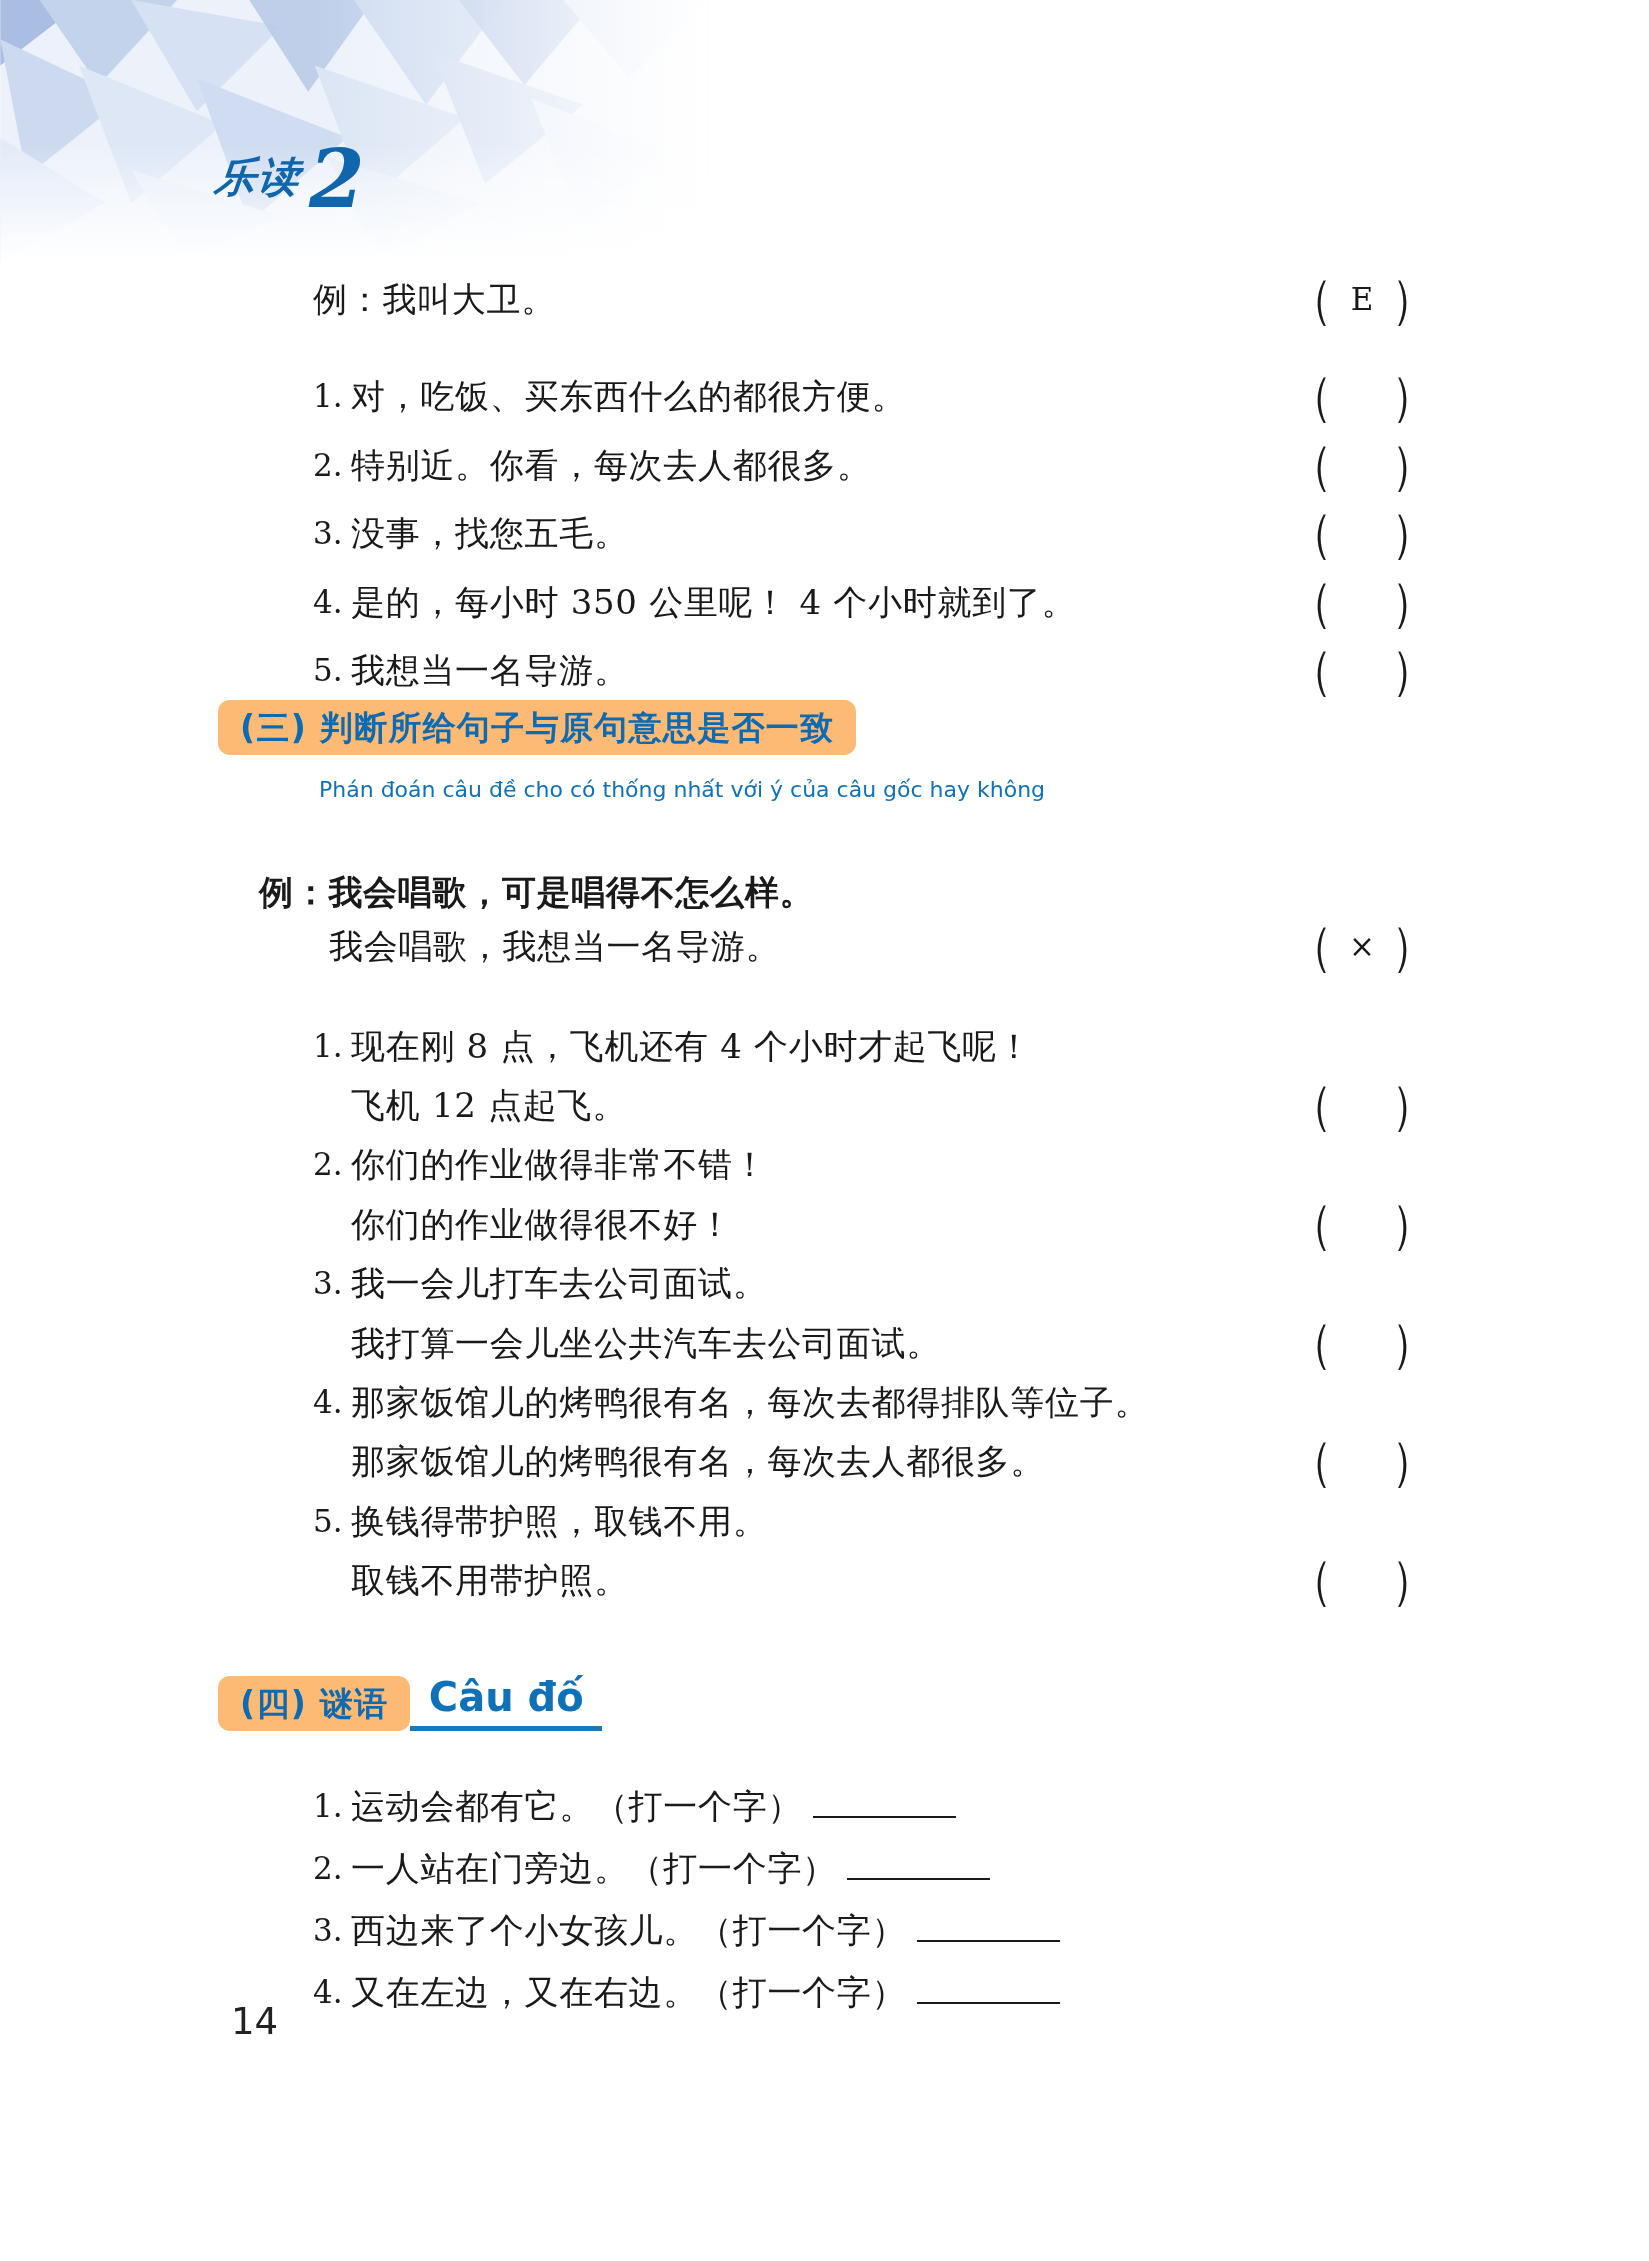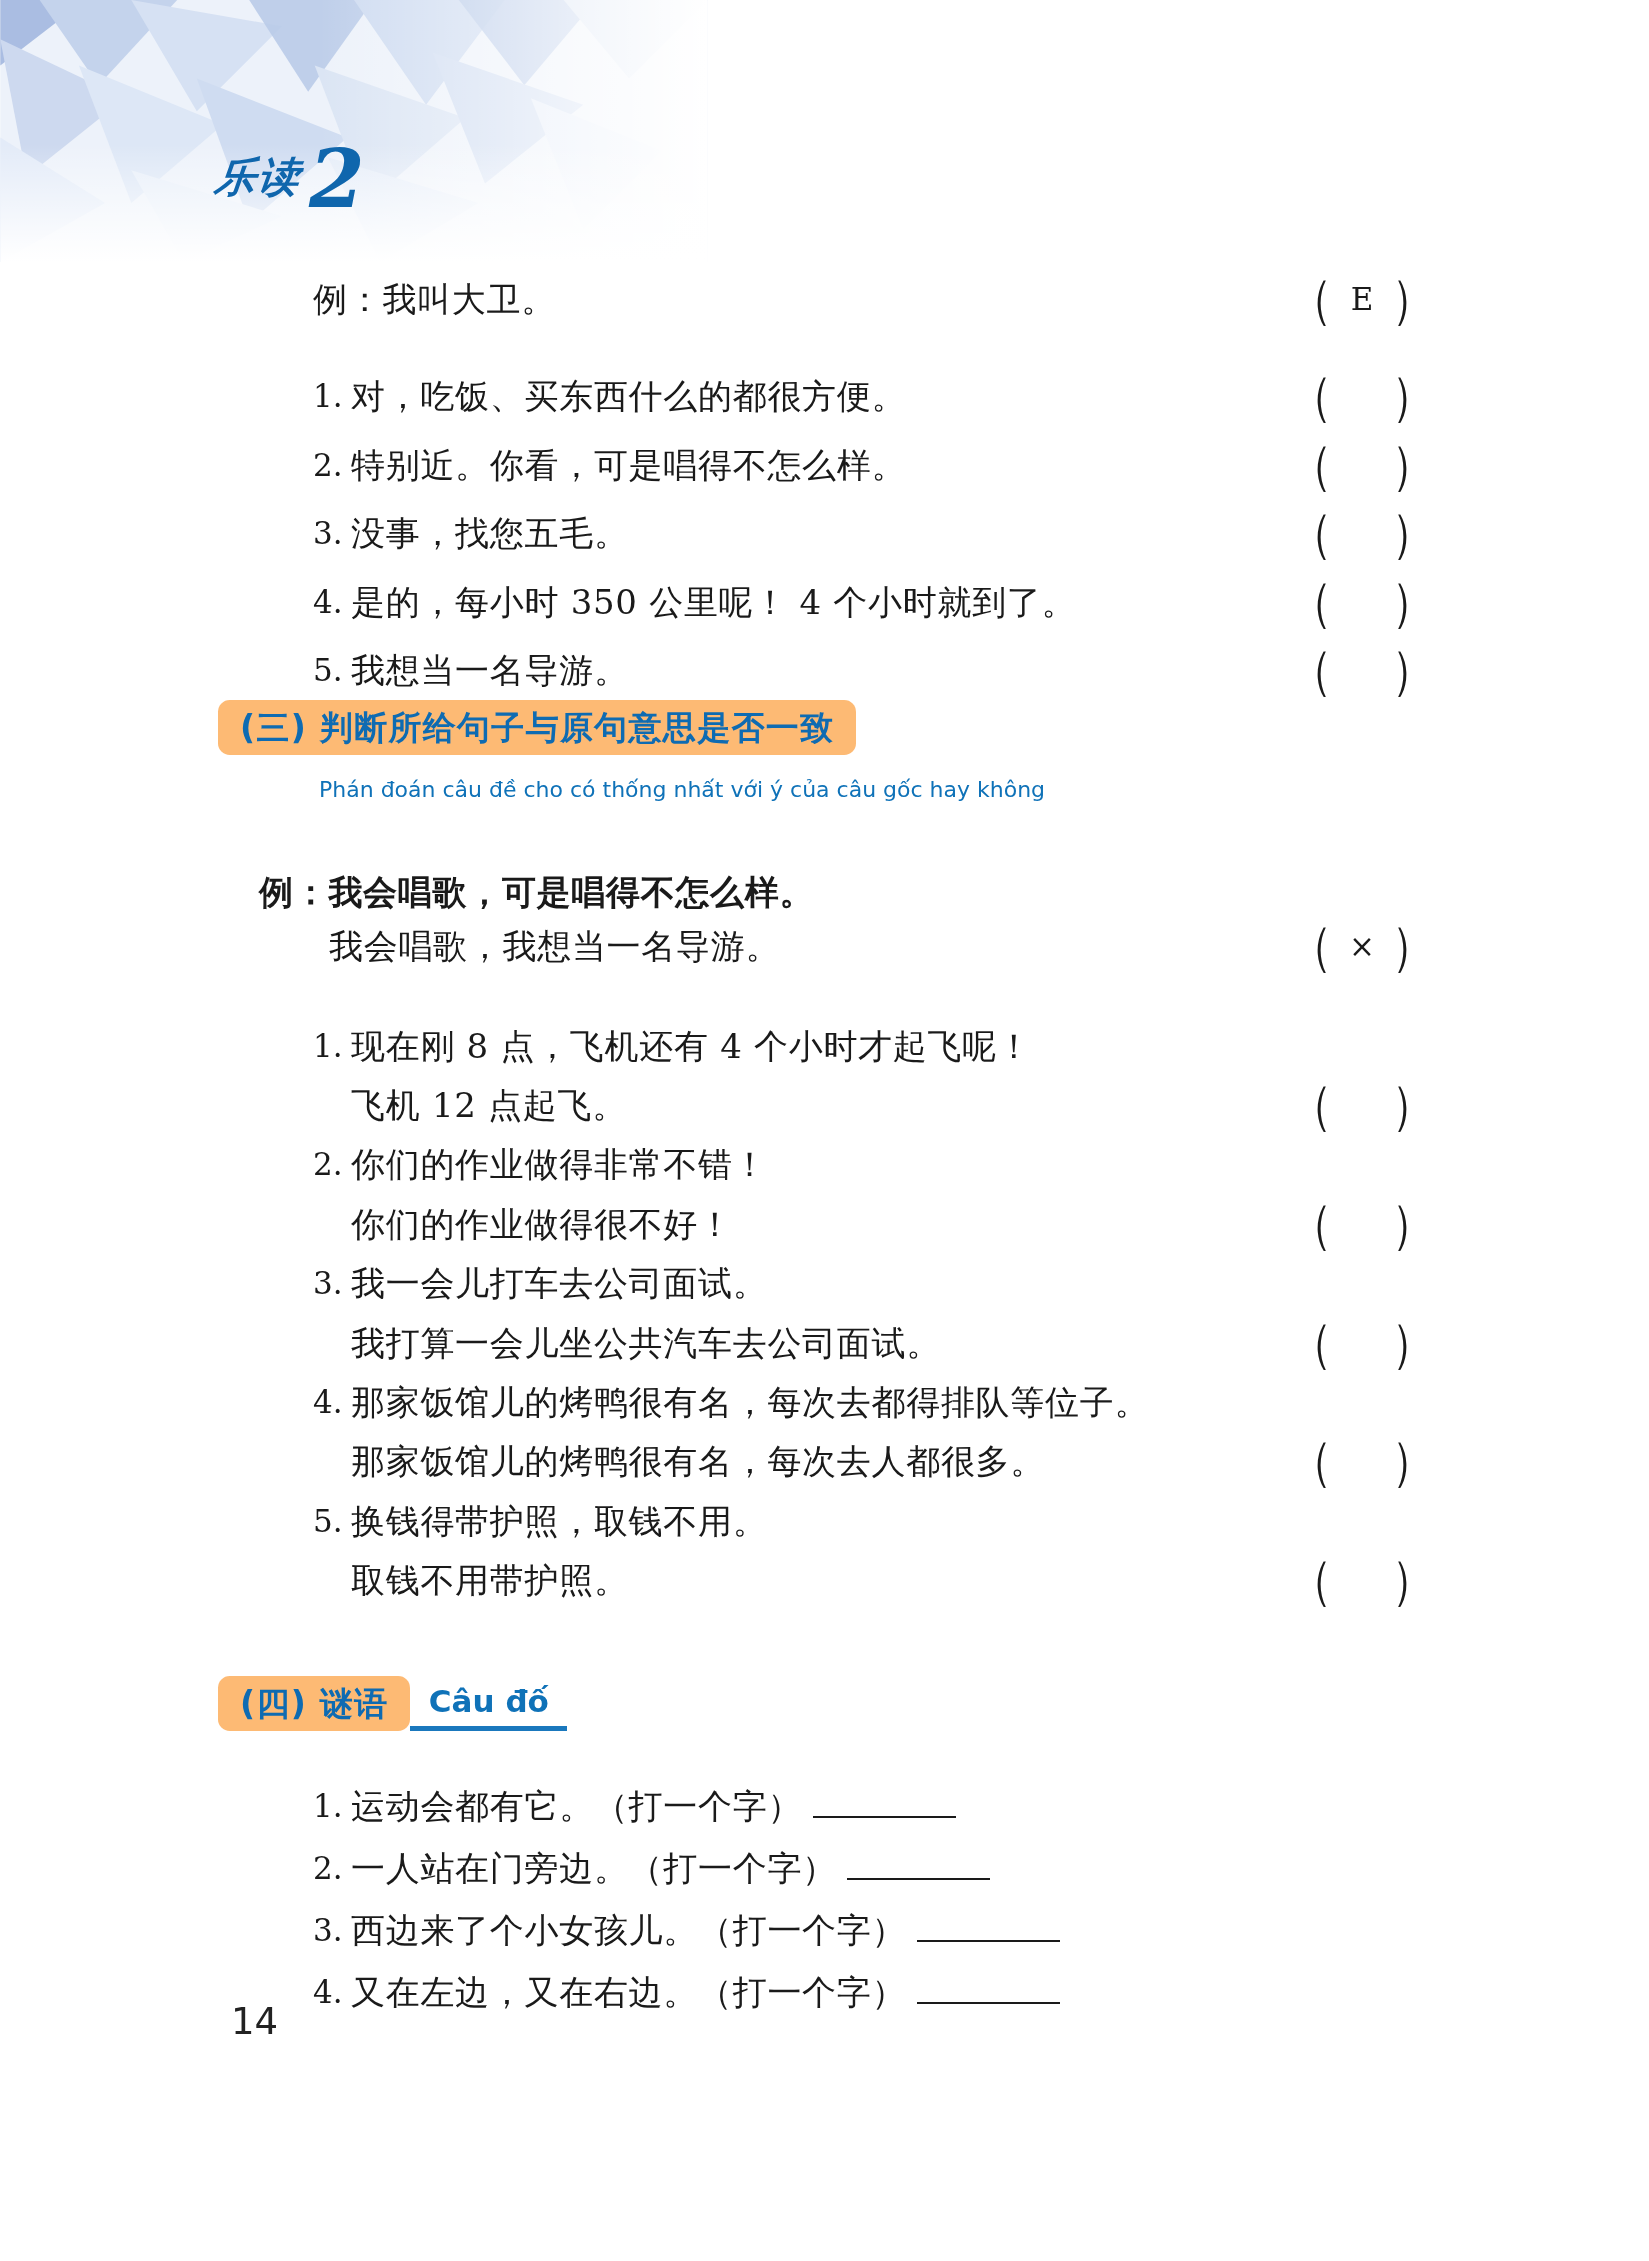--- a/index.html
+++ b/index.html
@@ -60,21 +60,21 @@
     font-weight:bold;
     font-size:33px;line-height:39px;
     color:#0e6bb2;
     letter-spacing:1.3px;
   }
   .chip4-row{display:flex;align-items:flex-end;padding-left:218px;}
   .cau-do{
     display:inline-block;
     font-family:"DejaVu Sans", sans-serif;
     font-weight:bold;
-    font-size:31px;line-height:1;
+    font-size:40px;line-height:1;
     color:#0f72b8;
     padding:0 18.4px 9.2px 18.4px;
     border-bottom:5.2px solid #1a78bd;
   }
   .viet{
     padding-left:319px;
     font-family:"DejaVu Sans", sans-serif;
     font-size:22px;line-height:37px;
     color:#0f72b8;
   }
@@ -149,21 +149,21 @@
       <span class="num">1.</span>
       <span class="txt">对，吃饭、买东西什么的都很方便。</span>
       <span class="ansbox">
         <span class="paren">（</span>
         <span class="ansval"></span>
         <span class="paren">）</span>
       </span>
     </div>
     <div class="row" style="margin-top:27.5px">
       <span class="num">2.</span>
-      <span class="txt">特别近。你看，可是唱得不怎么样。</span>
+      <span class="txt">特别近。你看，每次去人都很多。</span>
       <span class="ansbox">
         <span class="paren">（</span>
         <span class="ansval"></span>
         <span class="paren">）</span>
       </span>
     </div>
     <div class="row" style="margin-top:27.5px">
       <span class="num">3.</span>
       <span class="txt">没事，找您五毛。</span>
       <span class="ansbox">

